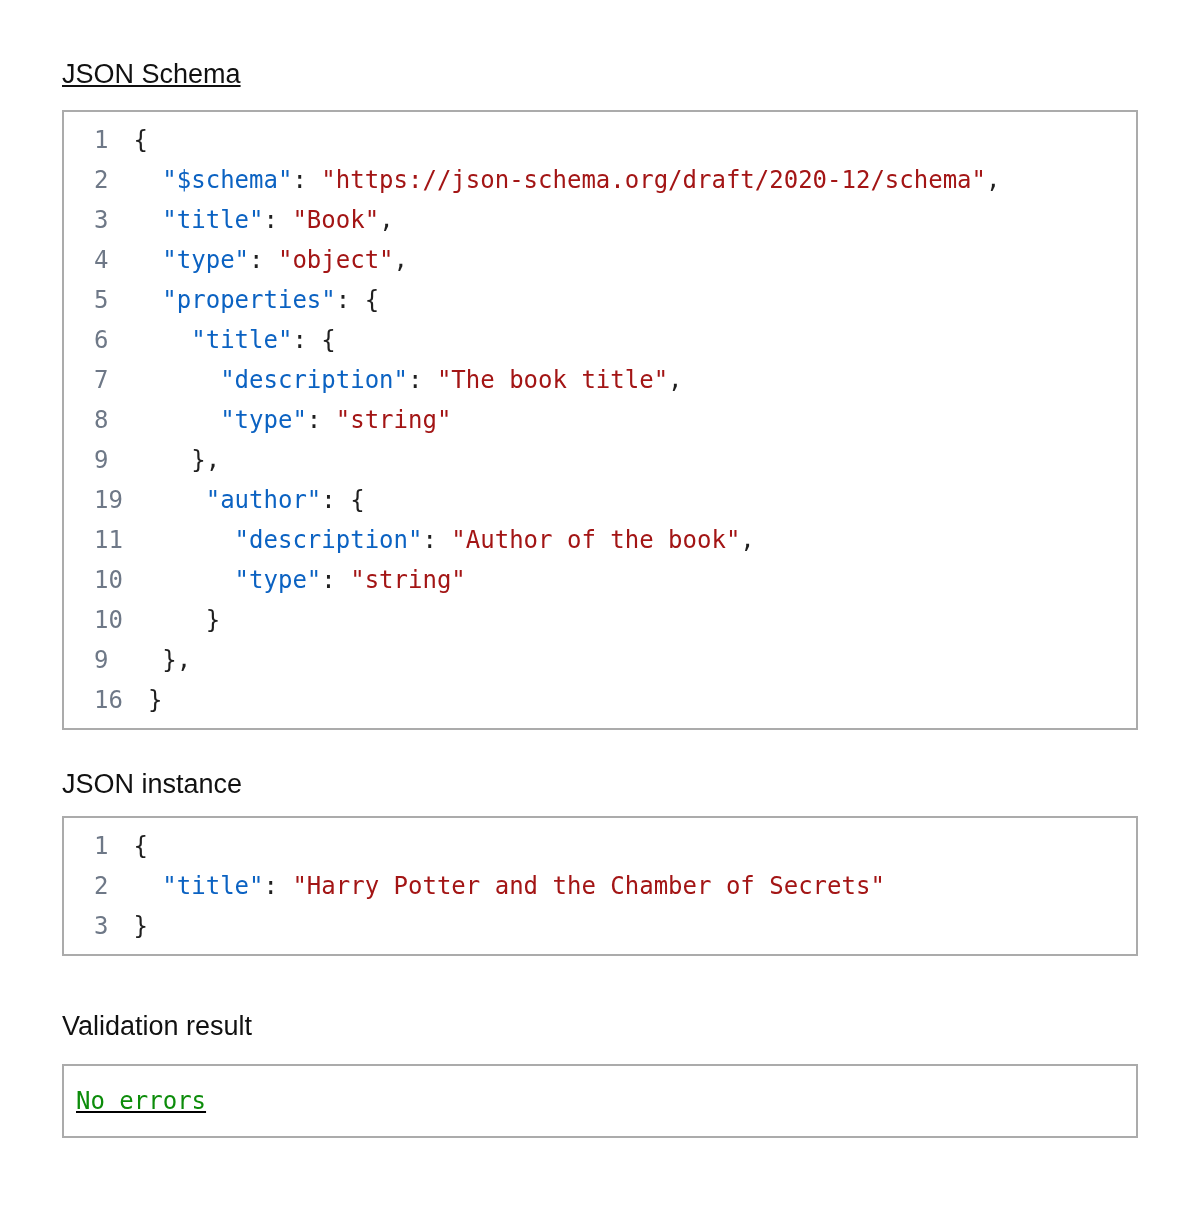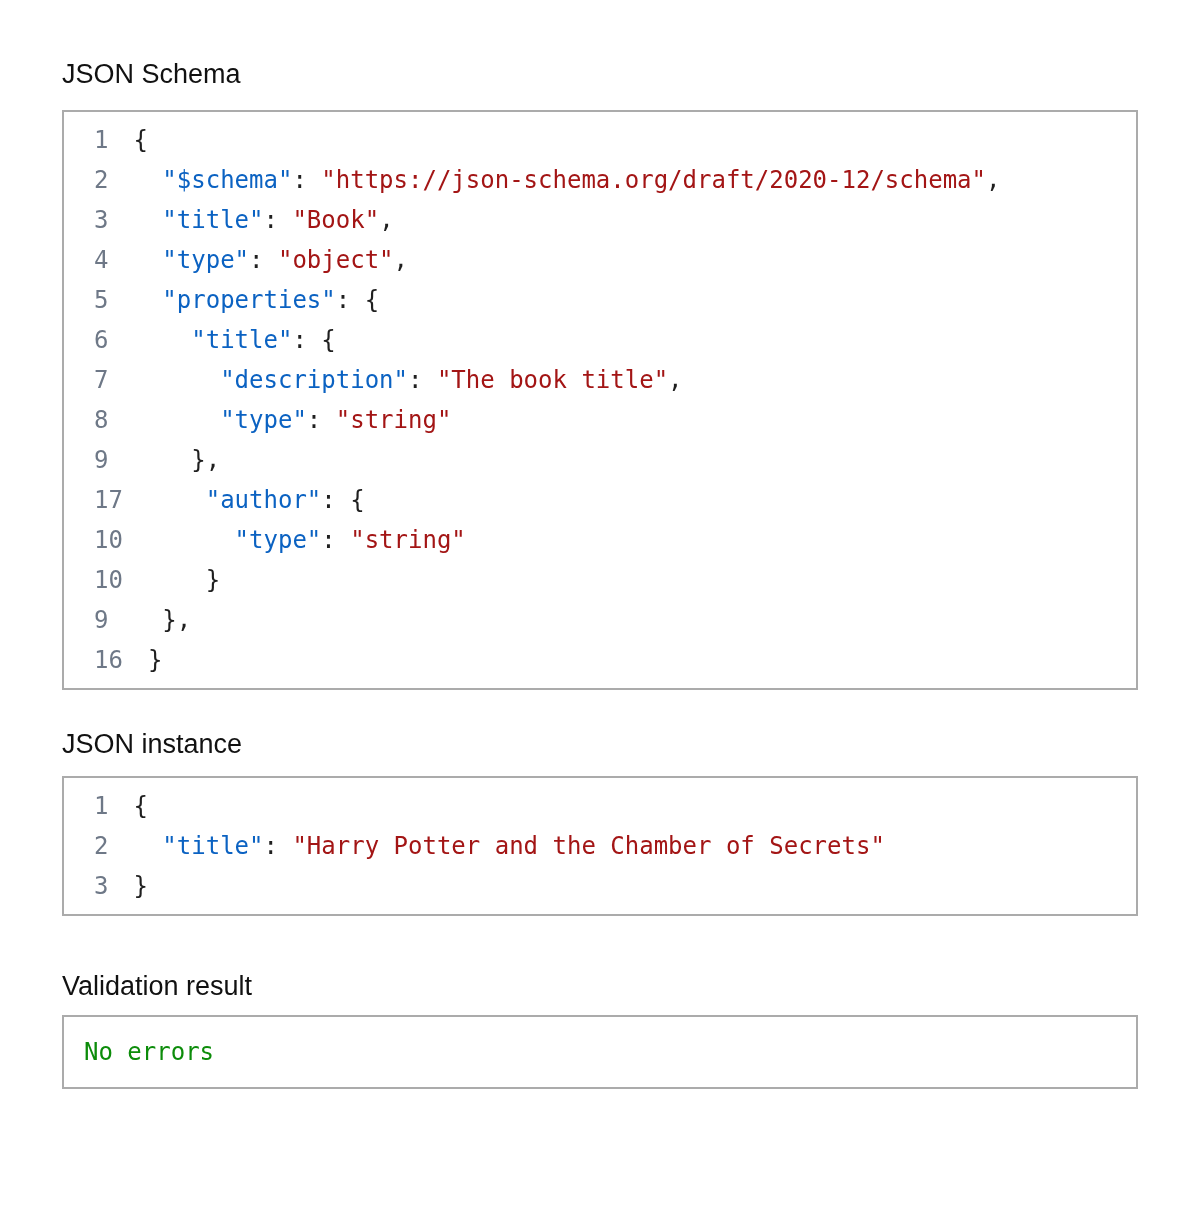--- a/index.html
+++ b/index.html
@@ -19,23 +19,23 @@
     padding: 0 62px;
     font-family: "Liberation Sans", sans-serif;
   }
   h2.sec {
     font-size: 27px;
     font-weight: 400;
     color: var(--heading);
     line-height: 1.2;
     margin: 0;
   }
-  #schema-heading    { margin: 58px 0 20px; }
+  #schema-heading    { margin: 58px 0 20px; text-decoration: underline; }
   #instance-heading  { margin: 38px 0 15px; }
-  #validation-heading{ margin: 54px 0 13px; }
+  #validation-heading{ margin: 54px 0 22px; }
   .codebox {
     border: 2px solid var(--border);
     background: #ffffff;
     padding: 8px 0;
     width: 100%;
   }
   .line {
     display: flex;
     align-items: baseline;
     font-family: "DejaVu Sans Mono", "Liberation Mono", monospace;
@@ -55,23 +55,24 @@
     white-space: pre;
     padding-left: 25px;
     color: var(--punc);
   }
   .tok-k { color: var(--key); }
   .tok-s { color: var(--str); }
   .tok-p { color: var(--punc); }
   .resultbox {
     border: 2px solid var(--border);
     background: #ffffff;
-    padding: 15px 20px;
+    padding: 15px 12px;
     margin-bottom: 66px;
     width: 100%;
+    text-decoration: underline;
   }
   .result-line {
     font-family: "DejaVu Sans Mono", "Liberation Mono", monospace;
     font-size: 24px;
     line-height: 40px;
     color: var(--ok);
   }
 </style>
 </head>
 <body>
@@ -111,22 +112,26 @@
       </div>
       <div class="line">
         <span class="ln">8</span>
         <span class="lc"><span class="tok-p">      </span><span class="tok-k">"type"</span><span class="tok-p">: </span><span class="tok-s">"string"</span></span>
       </div>
       <div class="line">
         <span class="ln">9</span>
         <span class="lc"><span class="tok-p">    },</span></span>
       </div>
       <div class="line">
-        <span class="ln">17</span>
+        <span class="ln">19</span>
         <span class="lc"><span class="tok-p">    </span><span class="tok-k">"author"</span><span class="tok-p">: {</span></span>
+      </div>
+      <div class="line">
+        <span class="ln">11</span>
+        <span class="lc"><span class="tok-p">      </span><span class="tok-k">"description"</span><span class="tok-p">: </span><span class="tok-s">"Author of the book"</span><span class="tok-p">,</span></span>
       </div>
       <div class="line">
         <span class="ln">10</span>
         <span class="lc"><span class="tok-p">      </span><span class="tok-k">"type"</span><span class="tok-p">: </span><span class="tok-s">"string"</span></span>
       </div>
       <div class="line">
         <span class="ln">10</span>
         <span class="lc"><span class="tok-p">    }</span></span>
       </div>
       <div class="line">

